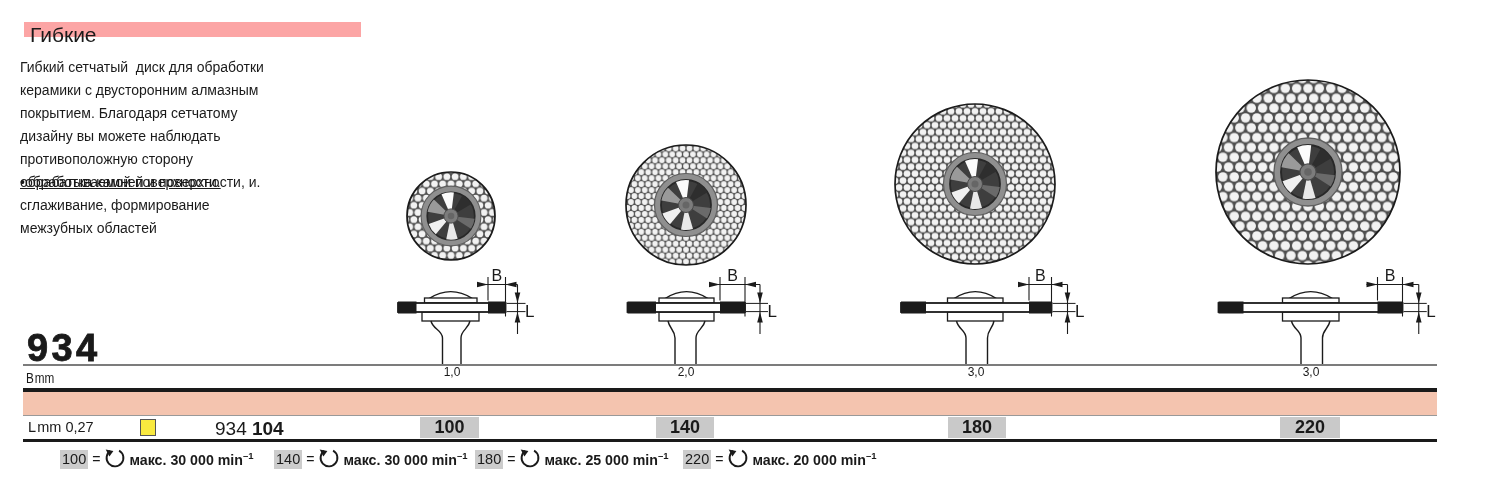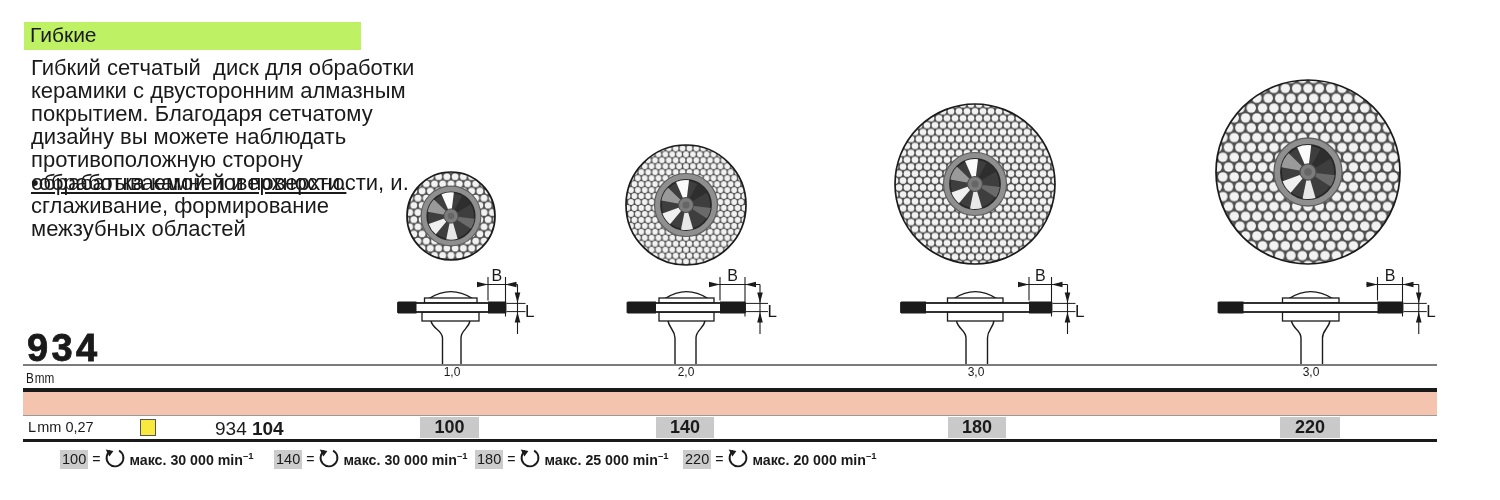--- a/index.html
+++ b/index.html
@@ -1,21 +1,21 @@
 <!DOCTYPE html>
 <html><head>
 <meta charset="utf-8">
 <style>
 html,body{margin:0;padding:0;}
 body{width:1500px;height:500px;position:relative;background:#fff;
   font-family:"Liberation Sans",sans-serif;color:#1a1a1a;overflow:hidden;}
 .abs{position:absolute;}
-#hdr{left:24px;top:22px;width:337px;height:28px;background:#bef264;}
+#hdr{left:24px;top:22px;width:337px;height:15px;background:#fca5a5;}
 #hdr span{position:absolute;left:6px;top:1px;font-size:21px;}
-#para{left:31px;top:56px;font-size:22px;line-height:23px;white-space:nowrap;}
+#para{left:20px;top:56px;font-size:14px;line-height:23px;white-space:nowrap;}
 #ovl{position:relative;display:inline-block;text-decoration:underline;}
 #ovl b{position:absolute;left:0;top:0;font-weight:normal;}
 #n934{left:27px;top:327px;font-size:38px;font-weight:bold;letter-spacing:3.4px;
   -webkit-text-stroke:0.8px #1a1a1a;}
 .lab{font-size:14px;}
 #bmm{left:26px;top:370px;transform:scaleX(0.84);transform-origin:0 0;}
 .bval{font-size:12px;top:365px;transform:translateX(-50%);}
 #thin1{left:23px;top:364px;width:1414px;height:2px;background:#7c7c7c;}
 #thick1{left:23px;top:387.8px;width:1414px;height:3.8px;background:#1a1a1a;}
 #salmon{left:23px;top:392px;width:1414px;height:23px;background:#f4c4af;border-bottom:1.3px solid #999;}

